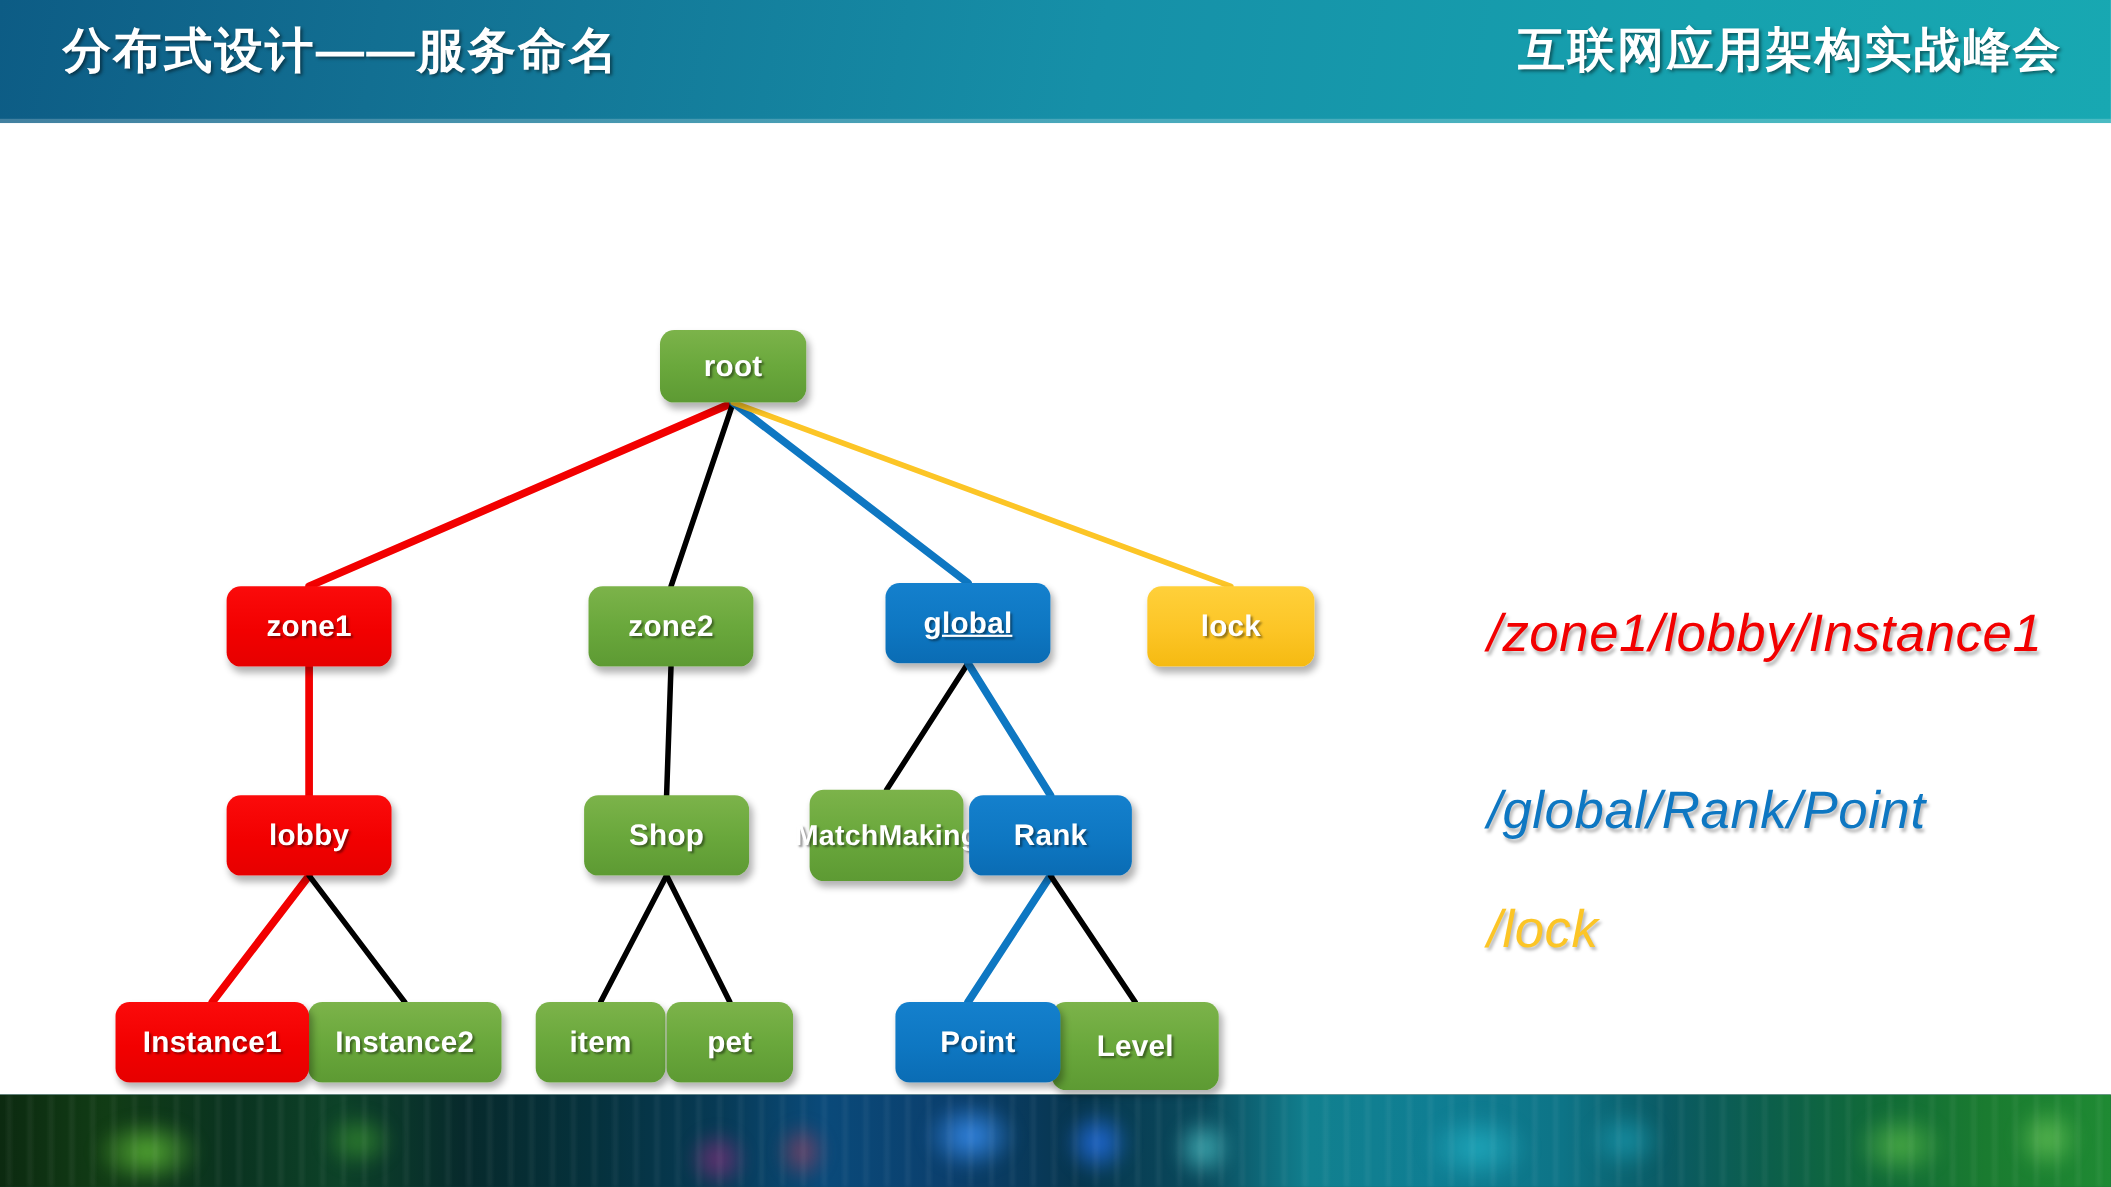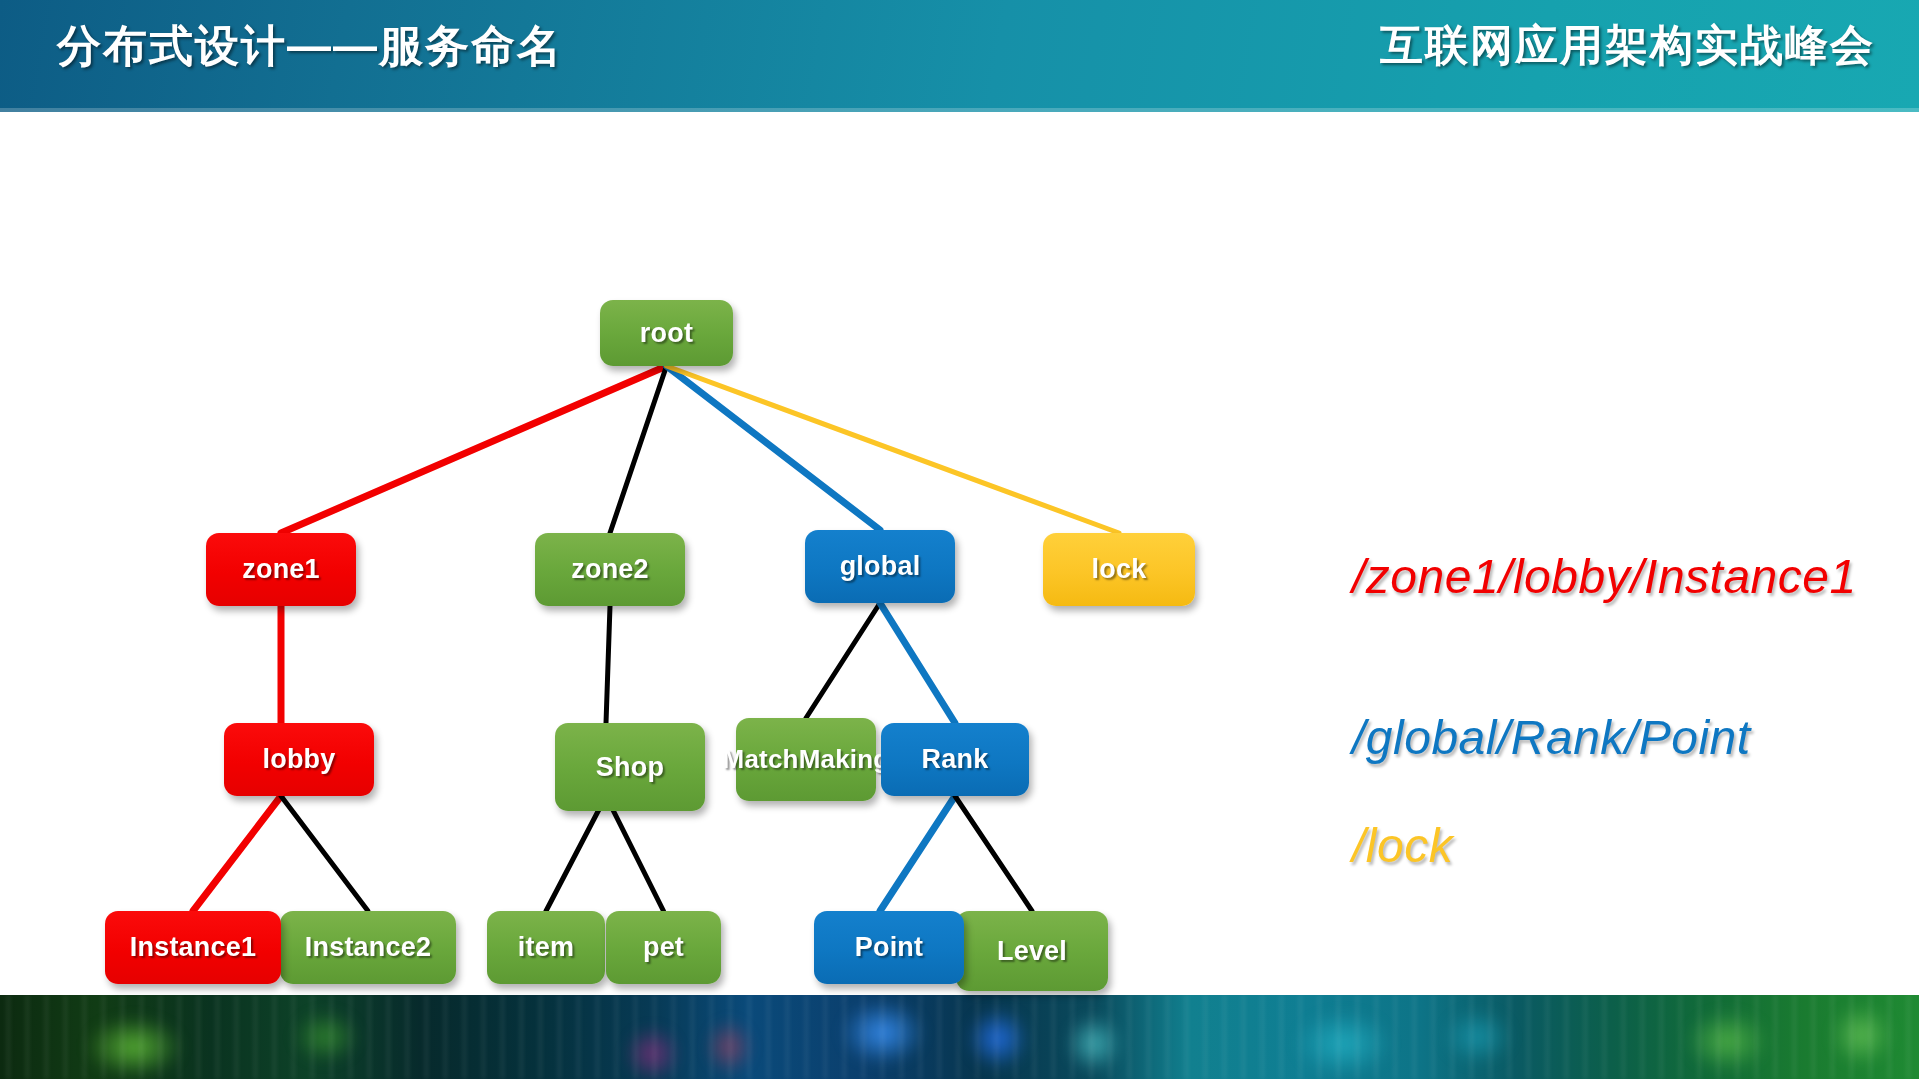--- a/index.html
+++ b/index.html
@@ -172,30 +172,30 @@
   <div id="nodes-layer">
       <div class="tree-node nd-green" style="left: 600px; top: 188px; width: 133px; height: 66px; z-index: 3;">
         <span>root</span>
       </div>
       <div class="tree-node nd-red" style="left: 206px; top: 421px; width: 150px; height: 73px; z-index: 3;">
         <span>zone1</span>
       </div>
       <div class="tree-node nd-green" style="left: 535px; top: 421px; width: 150px; height: 73px; z-index: 3;">
         <span>zone2</span>
       </div>
-      <div class="tree-node nd-blue" style="left: 805px; top: 418px; width: 150px; height: 73px; z-index: 3;">
+      <div class="tree-node nd-blue" style="left: 805px; top: 418px; width: 150px; height: 73px; z-index: 3; text-decoration: underline;">
         <span>global</span>
       </div>
       <div class="tree-node nd-yellow" style="left: 1043px; top: 421px; width: 152px; height: 73px; z-index: 3;">
         <span>lock</span>
       </div>
-      <div class="tree-node nd-red" style="left: 206px; top: 611px; width: 150px; height: 73px; z-index: 3; margin-left: 18px;">
+      <div class="tree-node nd-red" style="left: 206px; top: 611px; width: 150px; height: 73px; z-index: 3;">
         <span>lobby</span>
       </div>
-      <div class="tree-node nd-green" style="left: 555px; top: 611px; width: 150px; height: 88px; z-index: 3;">
+      <div class="tree-node nd-green" style="left: 531px; top: 611px; width: 150px; height: 73px; z-index: 3;">
         <span>Shop</span>
       </div>
       <div class="tree-node nd-green" style="left: 736px; top: 606px; width: 140px; height: 83px; z-index: 3; flex-direction: row; font-size: 26px;">
         <span>Match</span>
         <span>Making</span>
       </div>
       <div class="tree-node nd-blue" style="left: 881px; top: 611px; width: 148px; height: 73px; z-index: 5;">
         <span>Rank</span>
       </div>
       <div class="tree-node nd-red" style="left: 105px; top: 799px; width: 176px; height: 73px; z-index: 5;">

